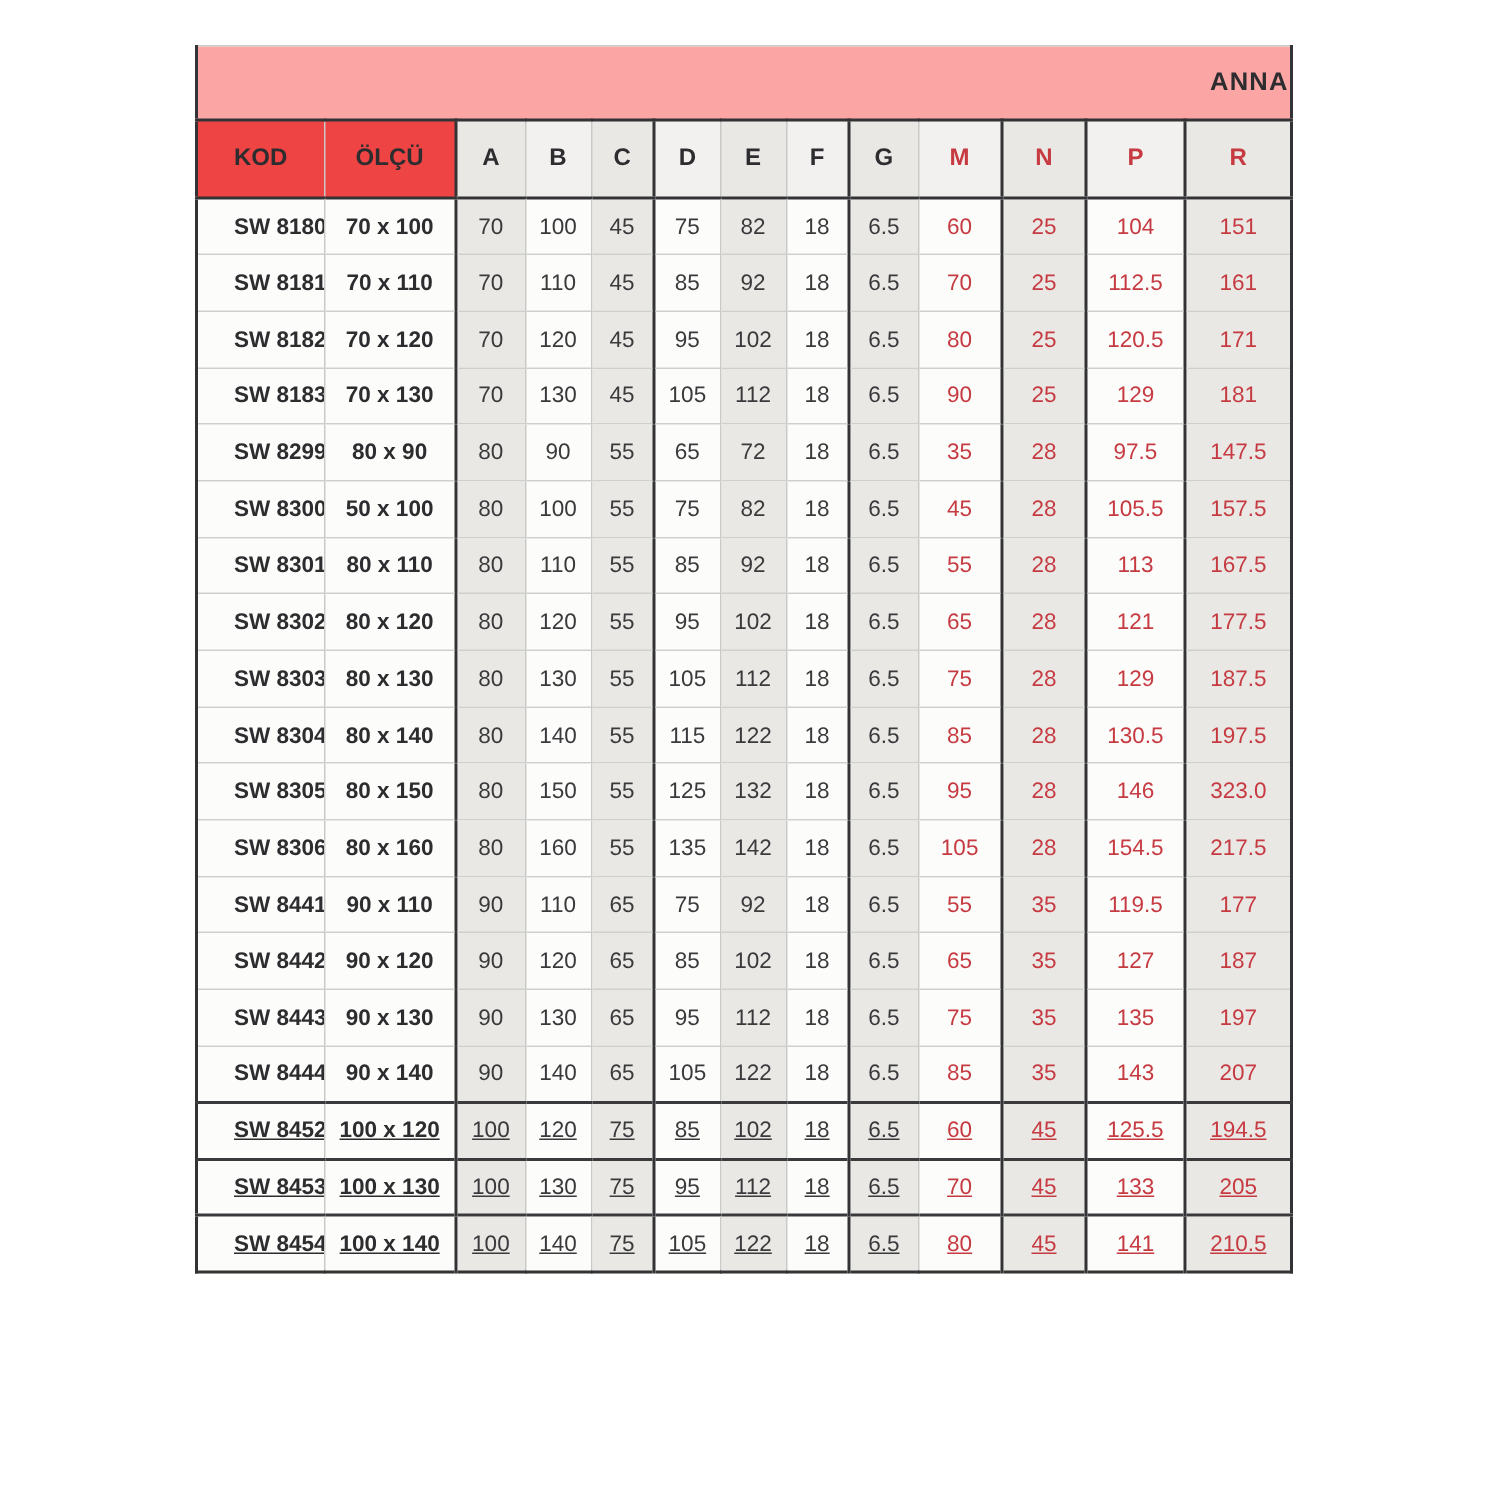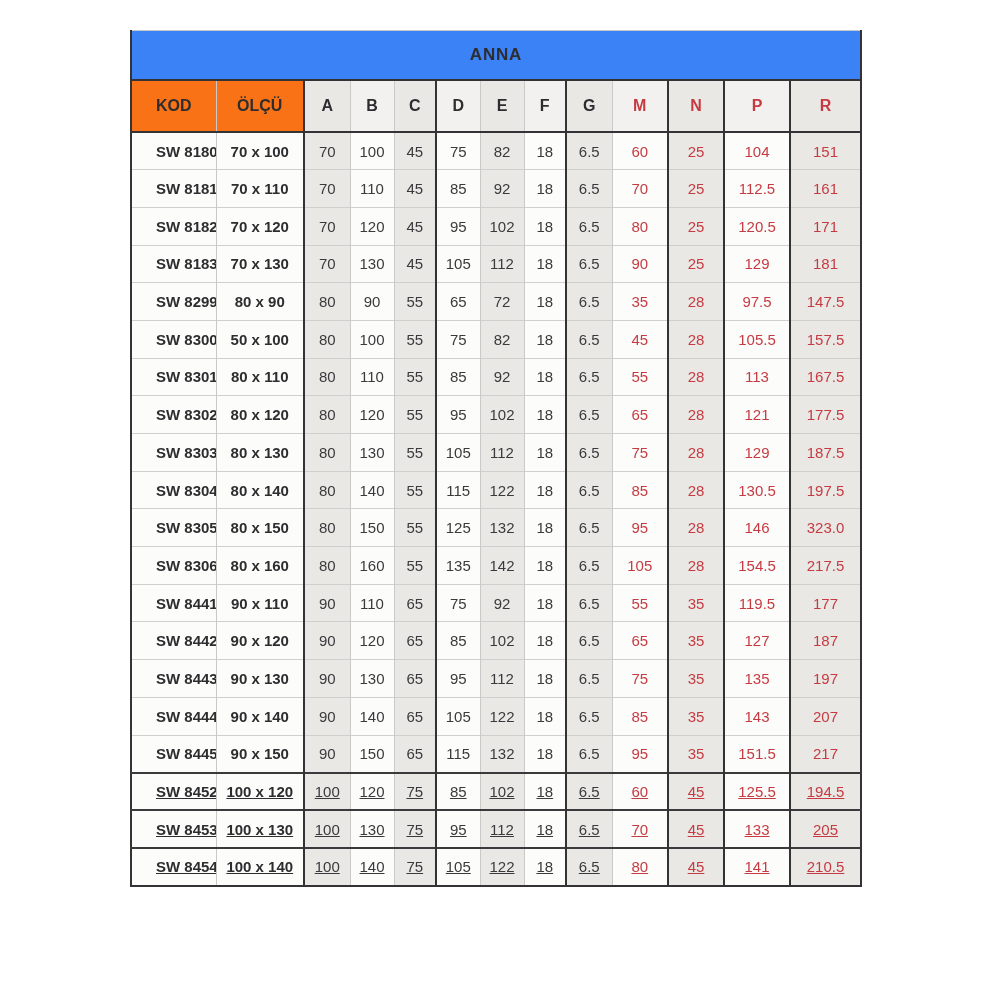--- a/index.html
+++ b/index.html
@@ -35,41 +35,41 @@
   col.c-e { width: 44px; }
   col.c-f { width: 42px; }
   col.c-g { width: 46px; }
   col.c-m { width: 56px; }
   col.c-n { width: 56px; }
   col.c-p { width: 66px; }
   col.c-r { width: 71px; }
 
   th.title-cell {
     height: 46px;
-    background: #3b82f6;
+    background: #fca5a5;
     color: #2d2d30;
     font-size: 17px;
     font-weight: bold;
     letter-spacing: 0.8px;
-    text-align: center;
+    text-align: right;
     border-bottom: 2px solid #333335;
   }
   tr.header-row th {
     height: 50px;
     font-size: 16px;
     font-weight: bold;
     color: #2d2d30;
     text-align: center;
     background: #f2f1ef;
     border-left: 1px solid #c9c9c7;
     border-bottom: 2px solid #333335;
     padding: 0;
   }
   tr.header-row th:first-child { border-left: none; }
-  tr.header-row th.label-col { background: #f97316; }
+  tr.header-row th.label-col { background: #ef4444; }
   tr.header-row th.shaded { background: #e9e8e5; }
 
   tbody td {
     height: 37.7px;
     box-sizing: border-box;
     font-size: 15px;
     color: #3a3a3c;
     text-align: center;
     vertical-align: middle;
     background: #fcfcfb;
@@ -361,35 +361,20 @@
           <td class="shaded">65</td>
           <td class="gstart">105</td>
           <td class="shaded">122</td>
           <td class="">18</td>
           <td class="shaded gstart">6.5</td>
           <td class="red">85</td>
           <td class="shaded red gstart">35</td>
           <td class="red gstart">143</td>
           <td class="shaded red gstart">207</td>
         </tr>
-        <tr>
-          <td class="label-col">SW 8445</td>
-          <td class="label-col">90 x 150</td>
-          <td class="shaded gstart">90</td>
-          <td class="">150</td>
-          <td class="shaded">65</td>
-          <td class="gstart">115</td>
-          <td class="shaded">132</td>
-          <td class="">18</td>
-          <td class="shaded gstart">6.5</td>
-          <td class="red">95</td>
-          <td class="shaded red gstart">35</td>
-          <td class="red gstart">151.5</td>
-          <td class="shaded red gstart">217</td>
-        </tr>
         <tr class="dark-sep">
           <td class="label-col">SW 8452</td>
           <td class="label-col">100 x 120</td>
           <td class="shaded gstart">100</td>
           <td class="">120</td>
           <td class="shaded">75</td>
           <td class="gstart">85</td>
           <td class="shaded">102</td>
           <td class="">18</td>
           <td class="shaded gstart">6.5</td>

